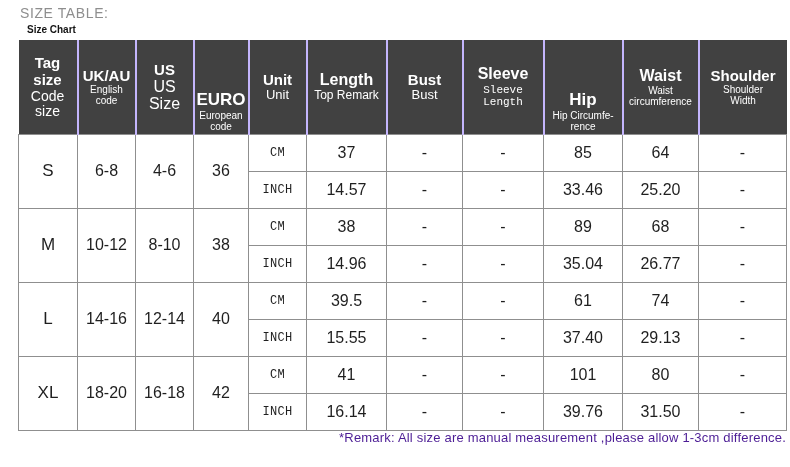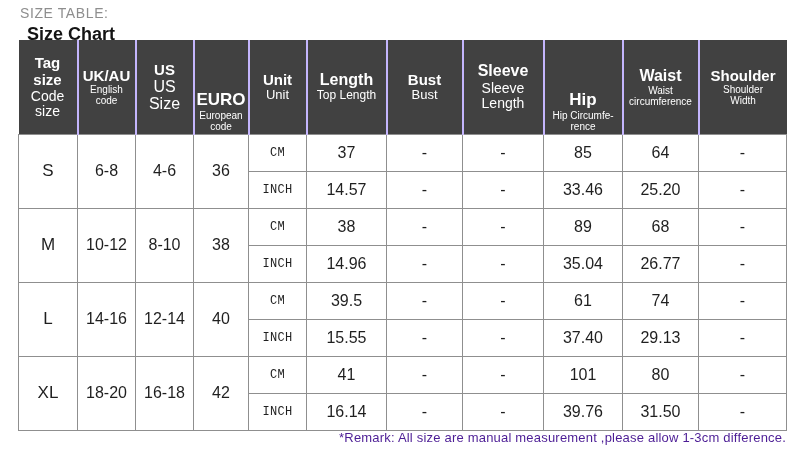--- a/index.html
+++ b/index.html
@@ -14,21 +14,21 @@
   .title-small {
     position: absolute;
     left: 20px; top: 5px;
     font-size: 14px;
     letter-spacing: 0.6px;
     color: #8e8e8e;
   }
   .title-bold {
     position: absolute;
     left: 27px; top: 24px;
-    font-size: 18px;
+    font-size: 10px;
     font-weight: 700;
     color: #141414;
   }
   table.size-table {
     position: absolute;
     left: 18px; top: 40px;
     border-collapse: collapse;
     table-layout: fixed;
     width: 768px;
   }
@@ -44,21 +44,21 @@
     font-weight: 400;
   }
   thead th:first-child { border-left: none; }
   .h-main { display: block; font-weight: 700; font-size: 15px; line-height: 1.15; }
   .h-sub  { display: block; font-weight: 400; font-size: 10px; line-height: 1.1; white-space: pre-line; }
   th.col-tag  .h-sub { font-size: 14px; }
   th.col-us   .h-sub { font-size: 16px; }
   th.col-unit .h-sub { font-size: 13px; }
   th.col-bust .h-sub { font-size: 13px; }
   th.col-length .h-sub { font-size: 12px; }
-  th.col-sleeve .h-sub { font-size: 14px; }
+  th.col-sleeve .h-sub { font-size: 11px; font-family: Liberation Mono, monospace; }
   th.col-euro .h-main, th.col-hip .h-main { font-size: 17px; margin-top: 48px; }
   th.col-length .h-main, th.col-sleeve .h-main, th.col-waist .h-main { font-size: 16px; }
   
   tbody td {
     border: 1px solid #8f8f8f;
     text-align: center;
     vertical-align: middle;
     height: 37px;
     box-sizing: border-box;
     font-size: 16px;
@@ -117,21 +117,21 @@
             <span class="h-main">EURO</span>
             <span class="h-sub">European
 code</span>
           </th>
           <th class="col-unit">
             <span class="h-main">Unit</span>
             <span class="h-sub">Unit</span>
           </th>
           <th class="col-length">
             <span class="h-main">Length</span>
-            <span class="h-sub">Top Length</span>
+            <span class="h-sub">Top Remark</span>
           </th>
           <th class="col-bust">
             <span class="h-main">Bust</span>
             <span class="h-sub">Bust</span>
           </th>
           <th class="col-sleeve">
             <span class="h-main">Sleeve</span>
             <span class="h-sub">Sleeve Length</span>
           </th>
           <th class="col-hip">

